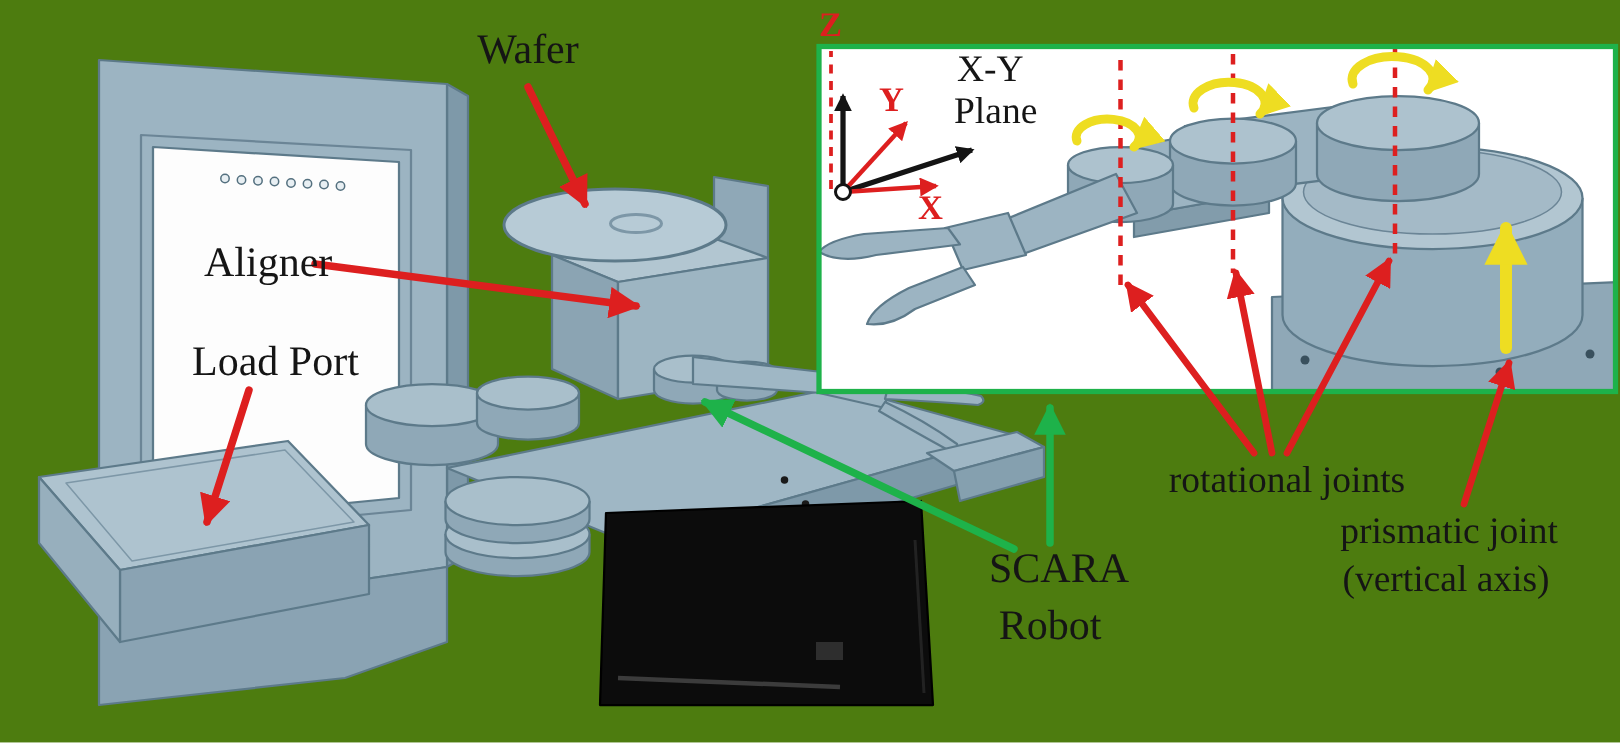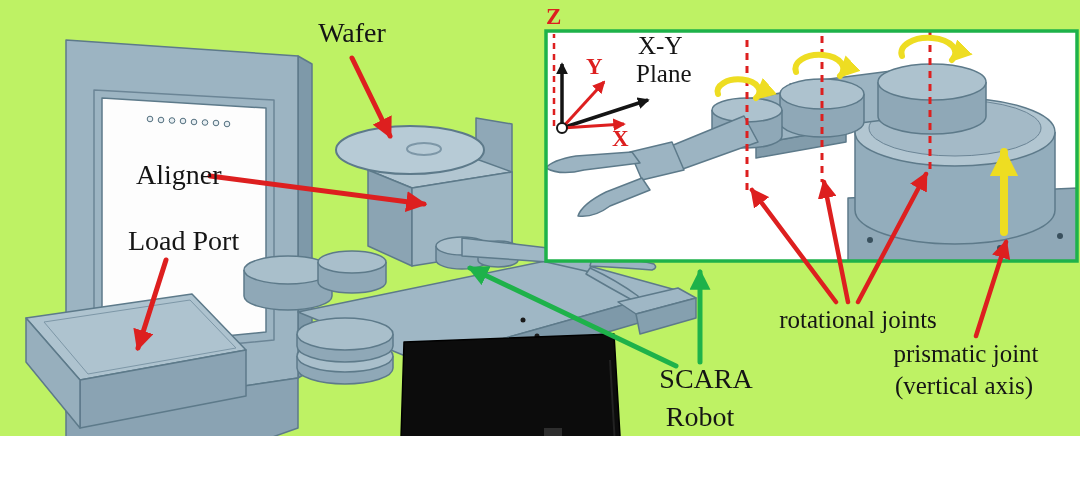--- a/index.html
+++ b/index.html
@@ -1,16 +1,16 @@
 <!DOCTYPE html>
 <html><head>
 <meta charset="utf-8">
 <style>
   html,body{margin:0;padding:0;background:#ffffff;}
-  #stage{position:relative;width:1080px;height:436px;background:#bef264;overflow:hidden;
+  #stage{position:relative;width:1080px;height:495px;background:#4d7c0f;overflow:hidden;
          font-family:"Liberation Serif", serif;}
   svg{display:block;}
   text{font-family:"Liberation Serif", serif;fill:#151515;}
   .lbl{font-size:28px;}
   .lbl-sm{font-size:25px;}
   .axis-lbl{font-size:23px;font-weight:bold;fill:#dd1f1f;}
 </style>
 </head>
 <body>
 

